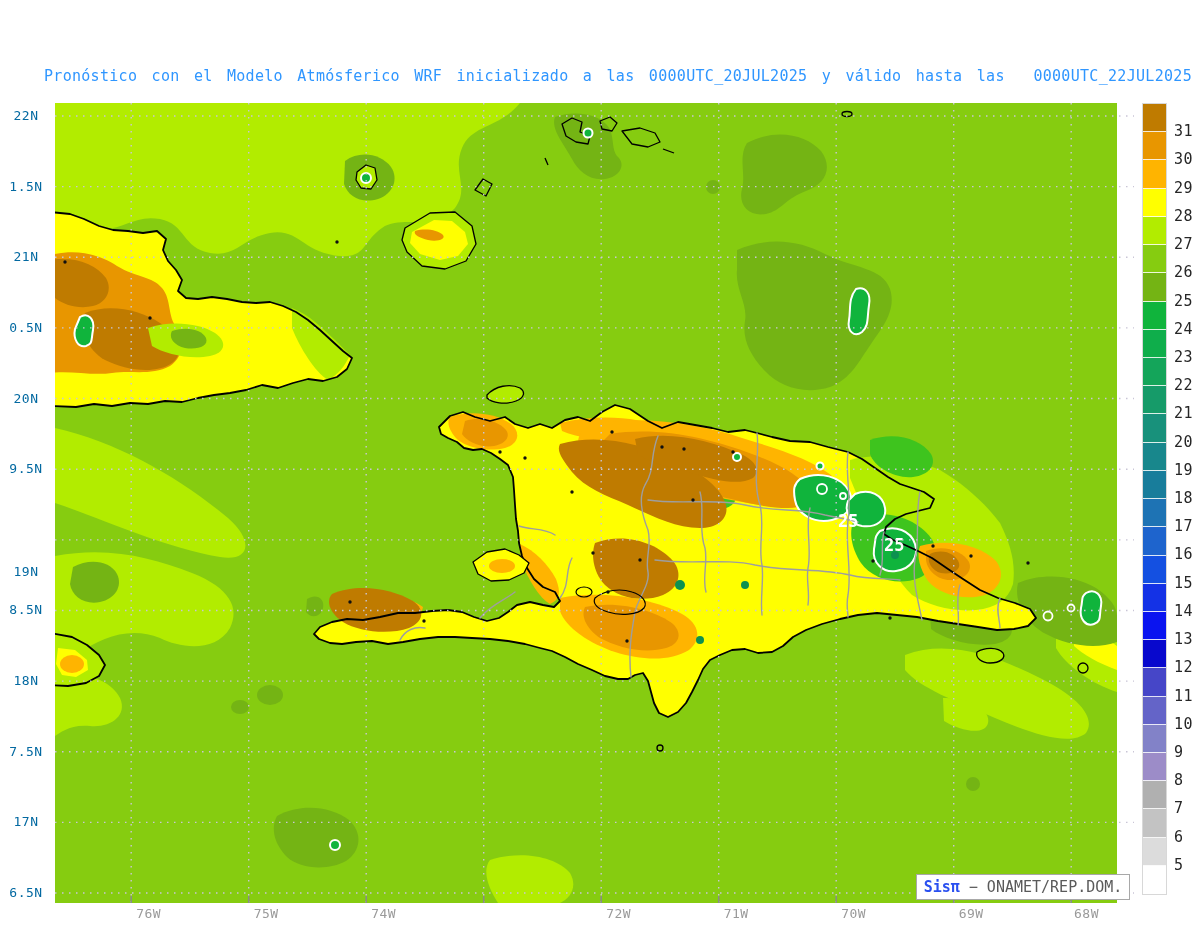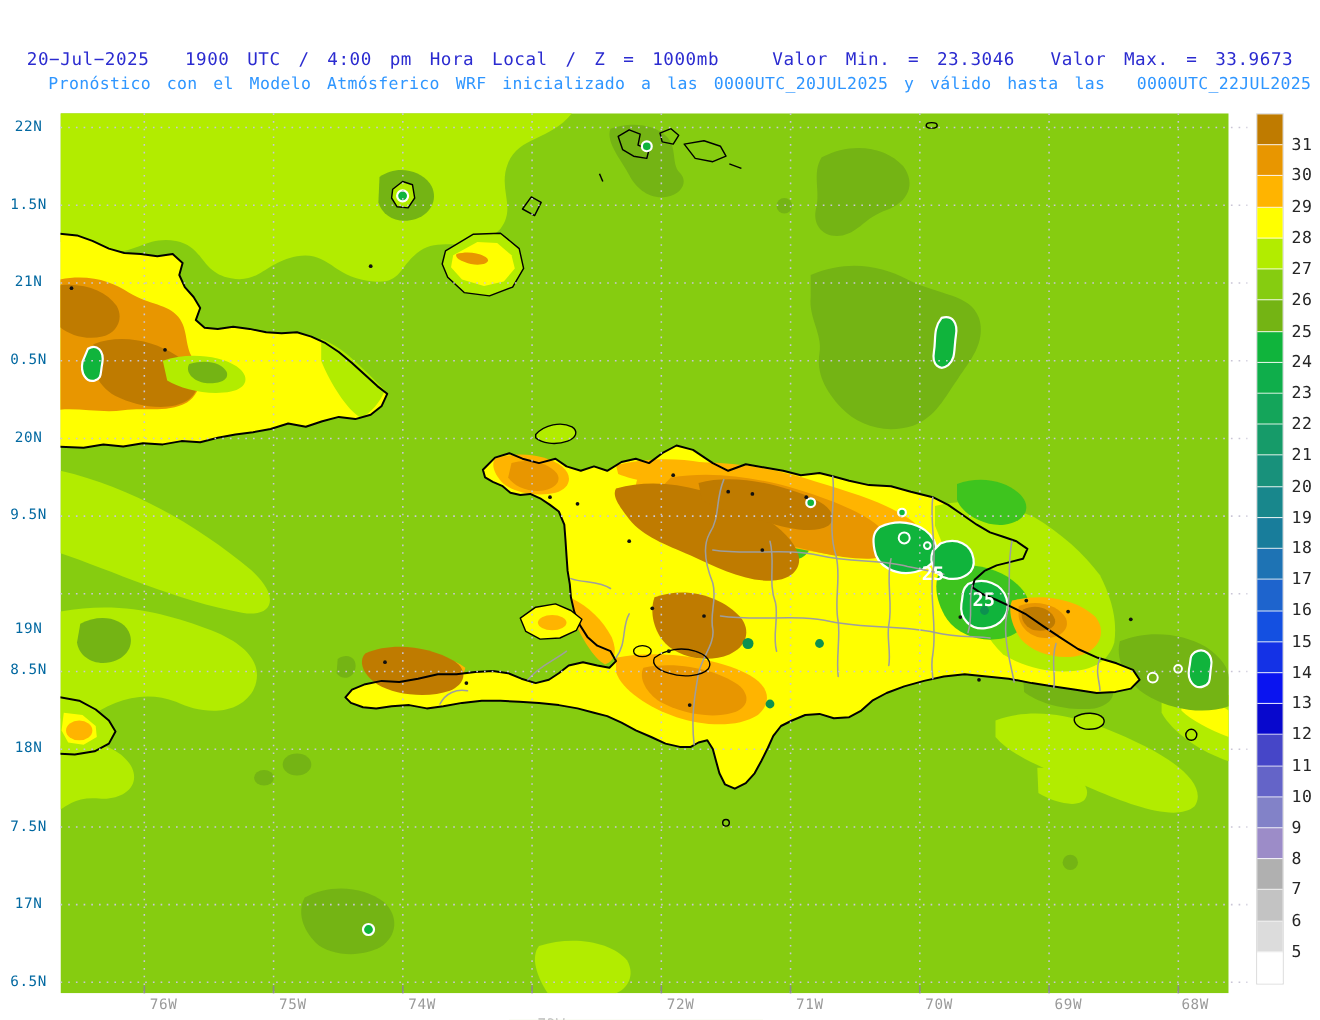--- a/index.html
+++ b/index.html
@@ -37,21 +37,20 @@
       border:1px solid #a8a8a8;display:flex;align-items:center;justify-content:center;
       font-size:15px;white-space:pre;}
   #wm .brand{color:#2a50f0;font-weight:bold;}
   #wm .org{color:#5a5a5a;}
 </style>
 </head>
 <body>
 
 <div id="page">
 
-  <div id="sub1" class="hdr">20−Jul−2025  1900 UTC / 4:00 pm Hora Local / Z = 1000mb   Valor Min. = 23.3046  Valor Max. = 33.9673</div>
   <div id="sub2" class="hdr">Pronóstico con el Modelo Atmósferico WRF inicializado a las 0000UTC_20JUL2025 y válido hasta las  0000UTC_22JUL2025</div>
 
   <svg width="1200" height="927" viewBox="0 0 1200 927">
     <defs>
         <clipPath id="mapclip">
           <rect x="55" y="103" width="1062" height="800"></rect>
         </clipPath>
       </defs>
 
     <g clip-path="url(#mapclip)">
@@ -352,13 +351,14 @@
       <div class="cblab" style="top: 658.286px;">12</div>
       <div class="cblab" style="top: 686.5px;">11</div>
       <div class="cblab" style="top: 714.714px;">10</div>
       <div class="cblab" style="top: 742.929px;">9</div>
       <div class="cblab" style="top: 771.143px;">8</div>
       <div class="cblab" style="top: 799.357px;">7</div>
       <div class="cblab" style="top: 827.571px;">6</div>
       <div class="cblab" style="top: 855.786px;">5</div>
     </div>
 
+  <div id="wm"><span class="brand">Sisπ</span><span class="org"> </span><span class="org">− ONAMET/REP.DOM.</span></div>
 </div>
 
 </body></html>

